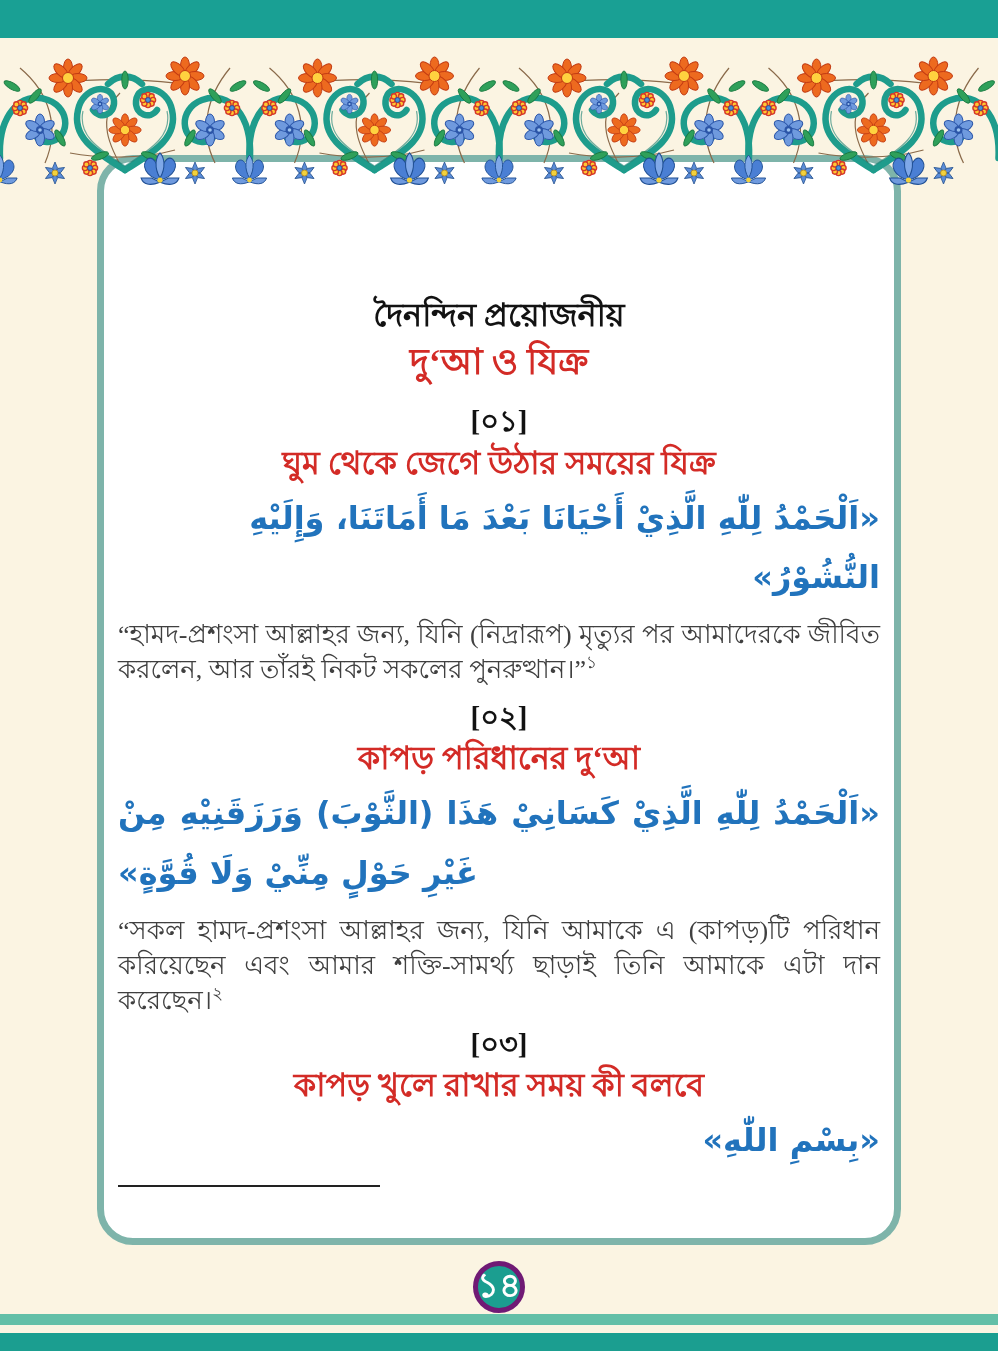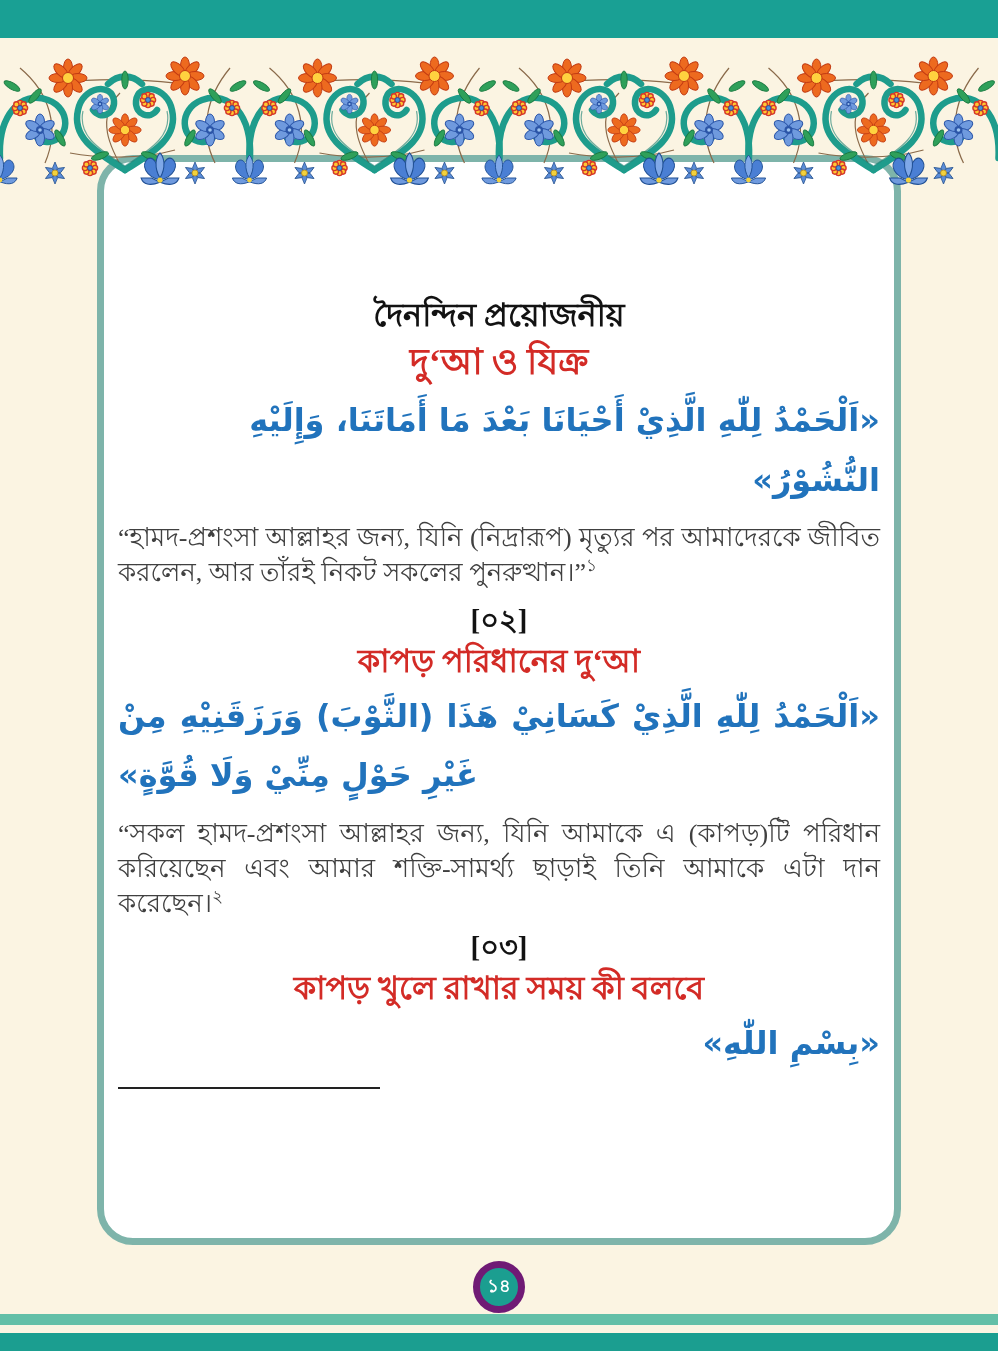--- a/index.html
+++ b/index.html
@@ -98,25 +98,25 @@
   .stripe-spacer { height: 65px; }
   .stripe-light  { height: 11px; background: #63bfa7; }
   .stripe-gap    { height: 8px;  background: #fbf4e2; }
   .stripe-dark   { height: 25px; background: #1b9e90; }
   .page-circle {
     position: absolute;
     left: 50%; top: 12px;
     transform: translateX(-50%);
     width: 52px; height: 52px;
     background: #1b9e90;
-    border: 7px solid #701a75;
+    border: 5px solid #701a75;
     border-radius: 50%;
     z-index: 5;
     display: flex; align-items: center; justify-content: center;
-    color: #ffffff; font-size: 18px; font-weight: bold;
+    color: #ffffff; font-size: 34px; font-weight: bold;
     font-family: "Liberation Serif", serif;
   }
 </style>
 </head>
 <body>
 
 <div class="page">
 
   <div class="top-bar"></div>
 
@@ -240,20 +240,22 @@
     </svg>
   </div>
 
   <div class="content-area">
     <div class="panel">
 
       <div class="header-small">দৈনন্দিন প্রয়োজনীয়</div>
       <div class="header-main">দু‘আ ও যিক্র</div>
 
       <section class="sec1">
+        <div class="sec-num">[০১]</div>
+        <div class="sec-title">ঘুম থেকে জেগে উঠার সময়ের যিক্র</div>
         <div class="arabic">«اَلْحَمْدُ لِلّٰهِ الَّذِيْ أَحْيَانَا بَعْدَ مَا أَمَاتَنَا، وَإِلَيْهِ النُّشُوْرُ»</div>
         <p class="trans"><span>“হামদ-প্রশংসা আল্লাহর জন্য, যিনি (নিদ্রারূপ) মৃত্যুর পর আমাদেরকে জীবিত করলেন, আর তাঁরই নিকট সকলের পুনরুত্থান।”</span><sup>১</sup></p>
       </section>
 
       <section class="sec2">
         <div class="sec-num">[০২]</div>
         <div class="sec-title">কাপড় পরিধানের দু‘আ</div>
         <div class="arabic wrap2">«اَلْحَمْدُ لِلّٰهِ الَّذِيْ كَسَانِيْ هَذَا (الثَّوْبَ) وَرَزَقَنِيْهِ مِنْ غَيْرِ حَوْلٍ مِنِّيْ وَلَا قُوَّةٍ»</div>
         <p class="trans"><span>“সকল হামদ-প্রশংসা আল্লাহর জন্য, যিনি আমাকে এ (কাপড়)টি পরিধান করিয়েছেন এবং আমার শক্তি-সামর্থ্য ছাড়াই তিনি আমাকে এটা দান করেছেন।</span><sup>২</sup></p>
       </section>

